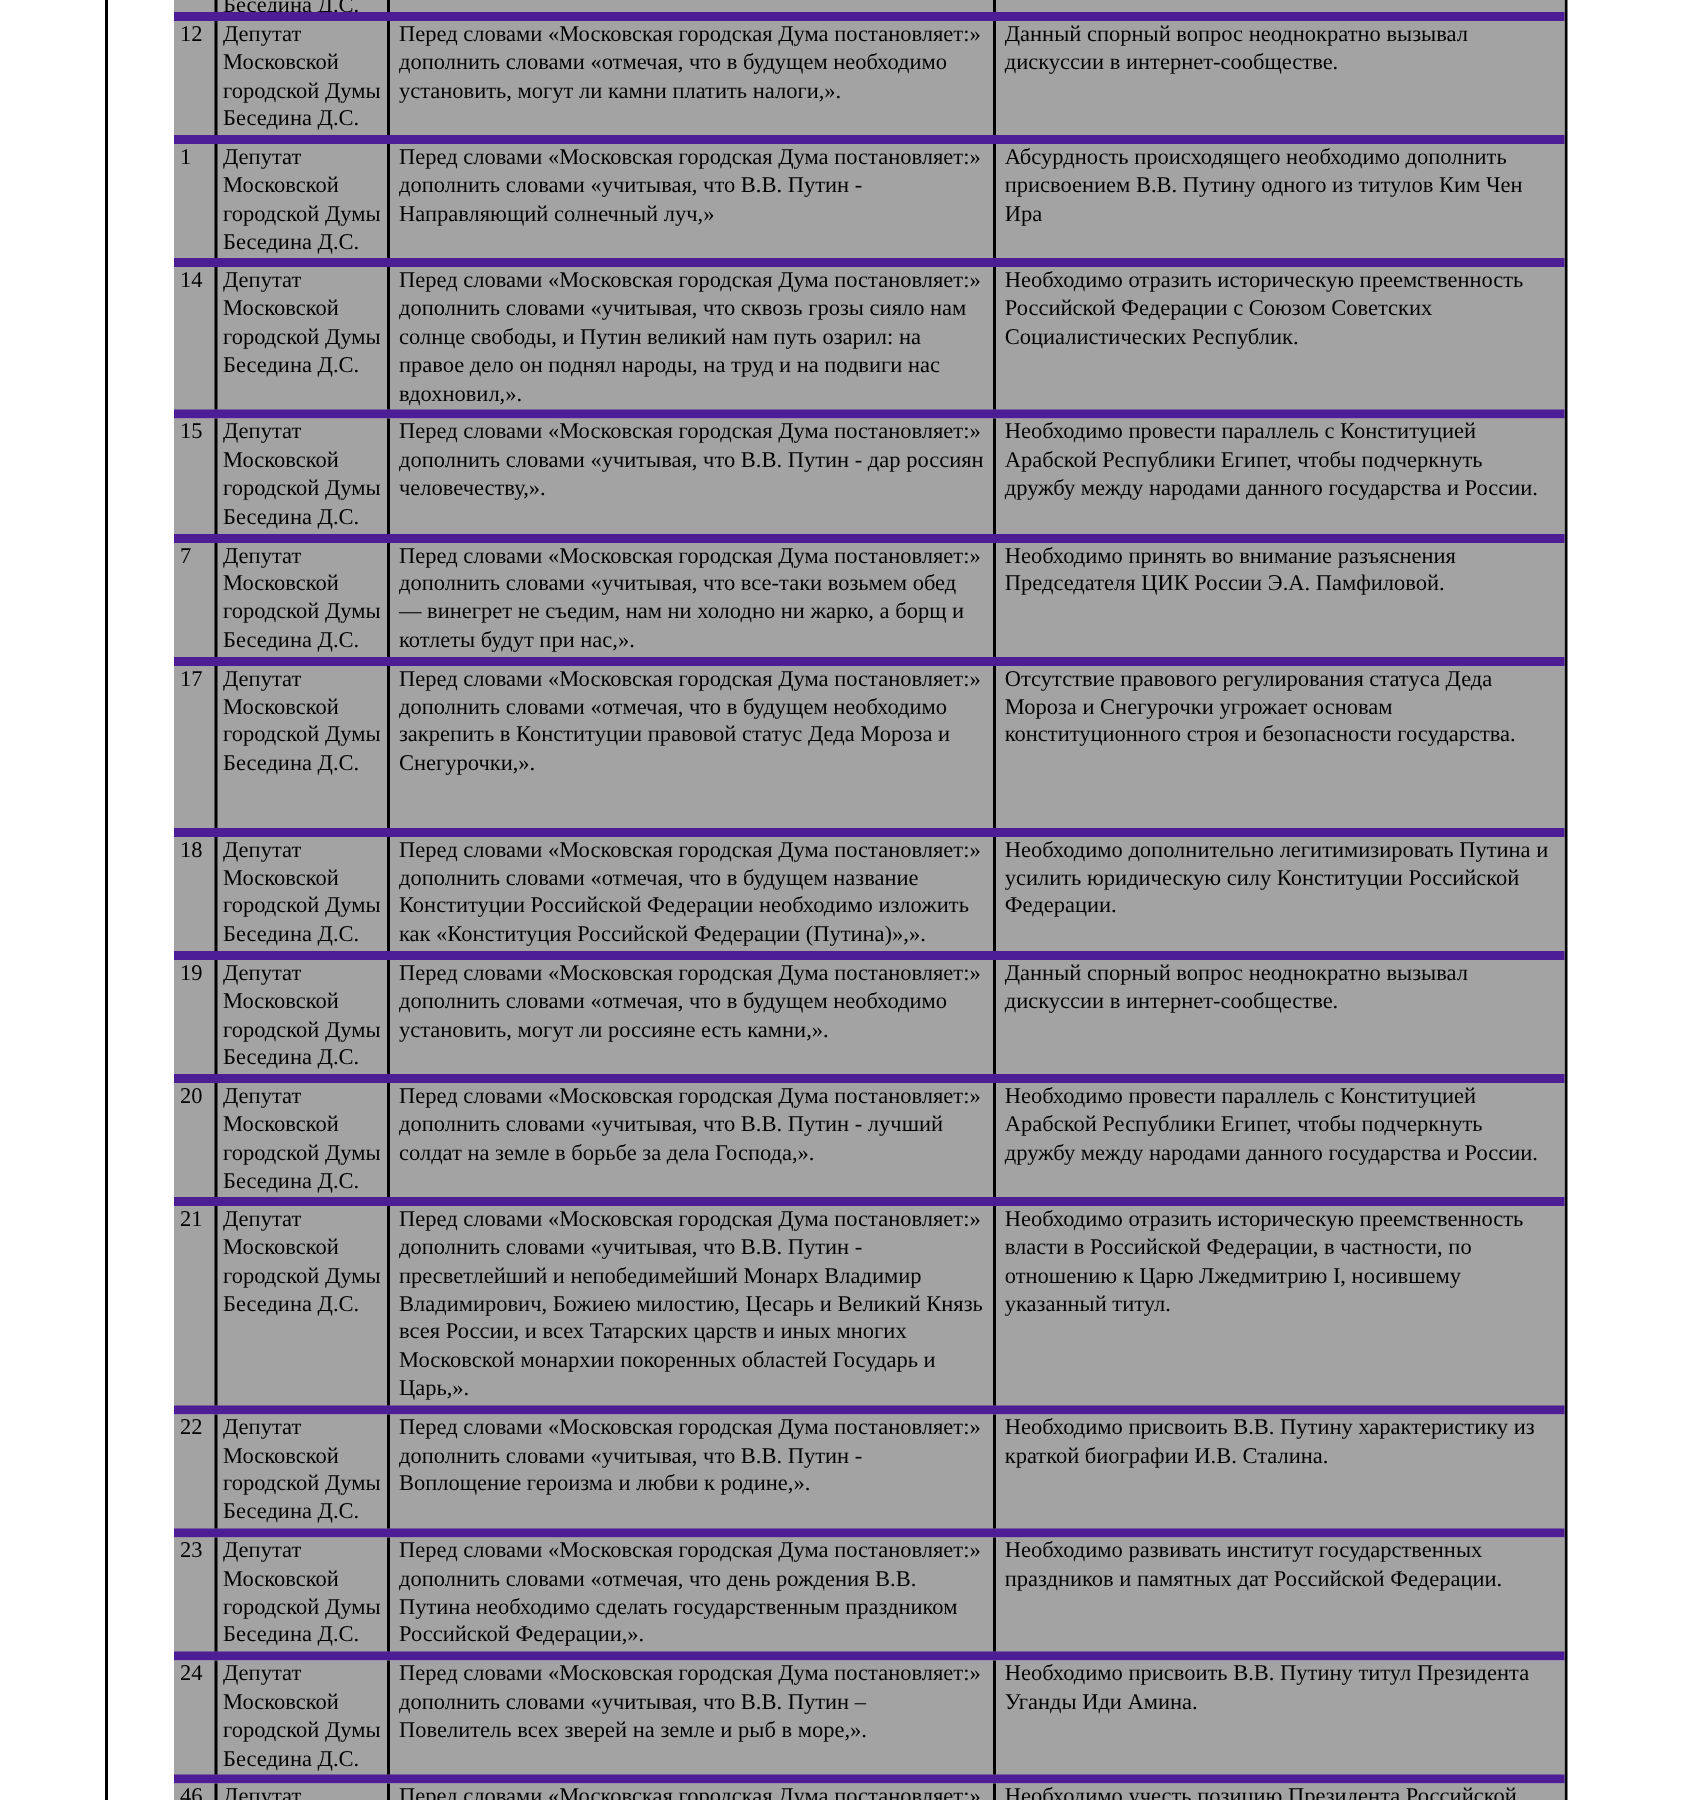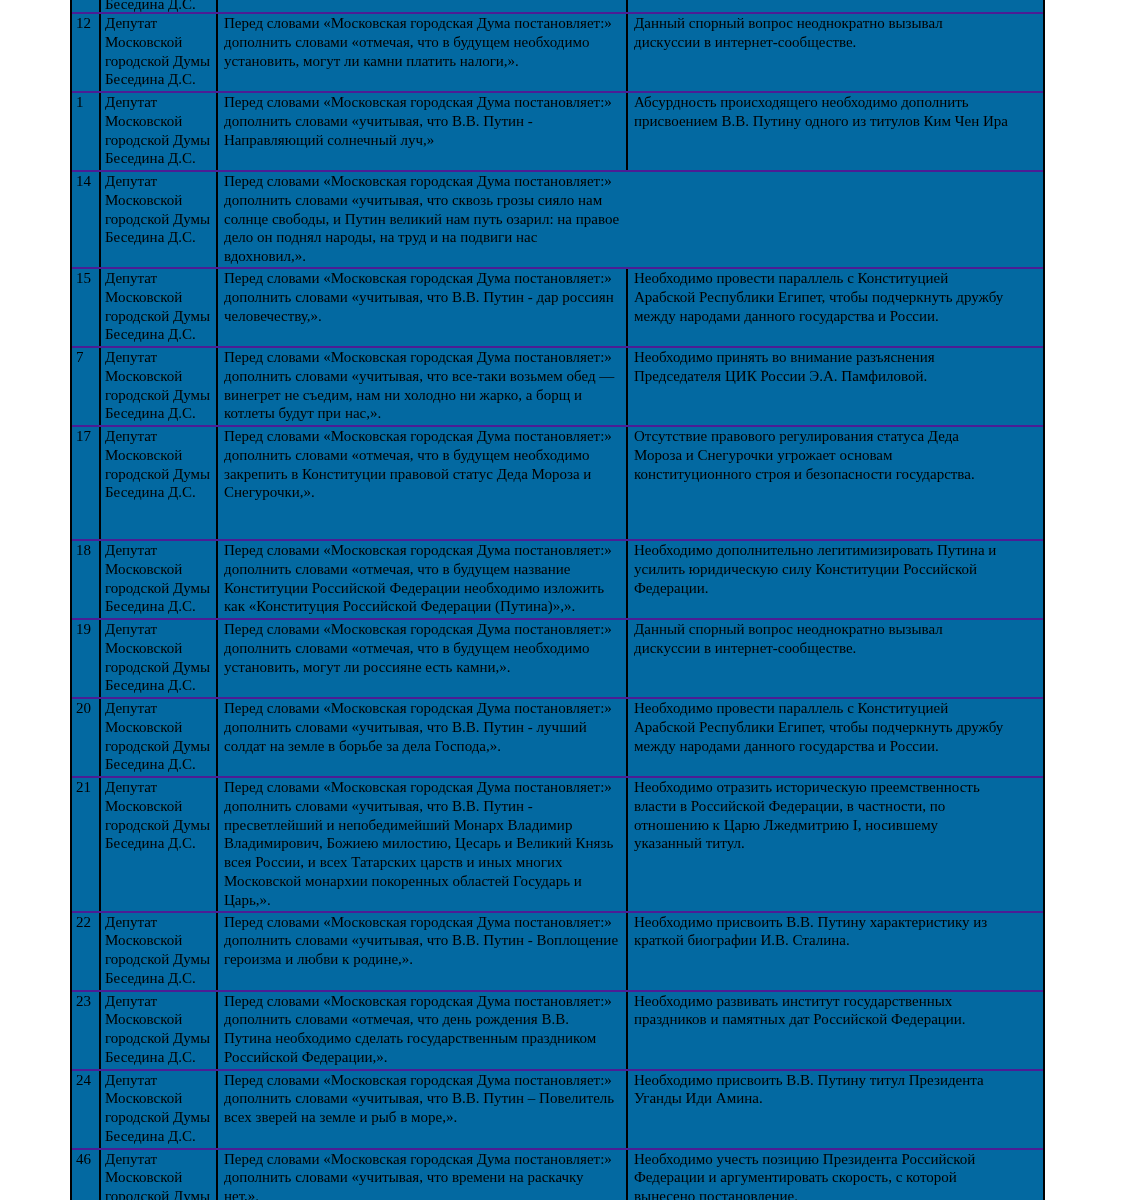--- a/index.html
+++ b/index.html
@@ -18,24 +18,25 @@
     position: absolute;
     left: 70px;
     top: 0;
     width: 971px;
     border-left: 2px solid #000;
     border-right: 2px solid #000;
   }
   .t-row {
     display: flex;
     align-items: stretch;
-    border-bottom: 2px solid #4c1d95;
+    border-bottom: 6px solid #4c1d95;
     box-sizing: border-box;
     min-height: 79px;
-    background: #0369a1;
+    background: #a3a3a3;
+    margin-left: 44px;
   }
   .t-row.partial-top {
     min-height: 14px;
     max-height: 14px;
     overflow: hidden;
   }
   .t-row.partial-bottom { min-height: 79px; }
   .cell {
     box-sizing: border-box;
     border-right: 2px solid #000;
@@ -75,20 +76,21 @@
         <div class="t-row">
     <div class="cell c-num">1</div>
     <div class="cell c-author">Депутат Московской городской Думы Беседина Д.С.</div>
     <div class="cell c-amend">Перед словами «Московская городская Дума постановляет:» дополнить словами «учитывая, что В.В. Путин - Направляющий солнечный луч,»</div>
     <div class="cell c-just">Абсурдность происходящего необходимо дополнить присвоением В.В. Путину одного из титулов Ким Чен Ира</div>
   </div>
         <div class="t-row">
     <div class="cell c-num">14</div>
     <div class="cell c-author">Депутат Московской городской Думы Беседина Д.С.</div>
     <div class="cell c-amend">Перед словами «Московская городская Дума постановляет:» дополнить словами «учитывая, что сквозь грозы сияло нам солнце свободы, и Путин великий нам путь озарил: на правое дело он поднял народы, на труд и на подвиги нас вдохновил,».</div>
+    <div class="cell c-just">Необходимо отразить историческую преемственность Российской Федерации с Союзом Советских Социалистических Республик.</div>
   </div>
         <div class="t-row">
     <div class="cell c-num">15</div>
     <div class="cell c-author">Депутат Московской городской Думы Беседина Д.С.</div>
     <div class="cell c-amend">Перед словами «Московская городская Дума постановляет:» дополнить словами «учитывая, что В.В. Путин - дар россиян человечеству,».</div>
     <div class="cell c-just">Необходимо провести параллель с Конституцией Арабской Республики Египет, чтобы подчеркнуть дружбу между народами данного государства и России.</div>
   </div>
         <div class="t-row">
     <div class="cell c-num">7</div>
     <div class="cell c-author">Депутат Московской городской Думы Беседина Д.С.</div>

